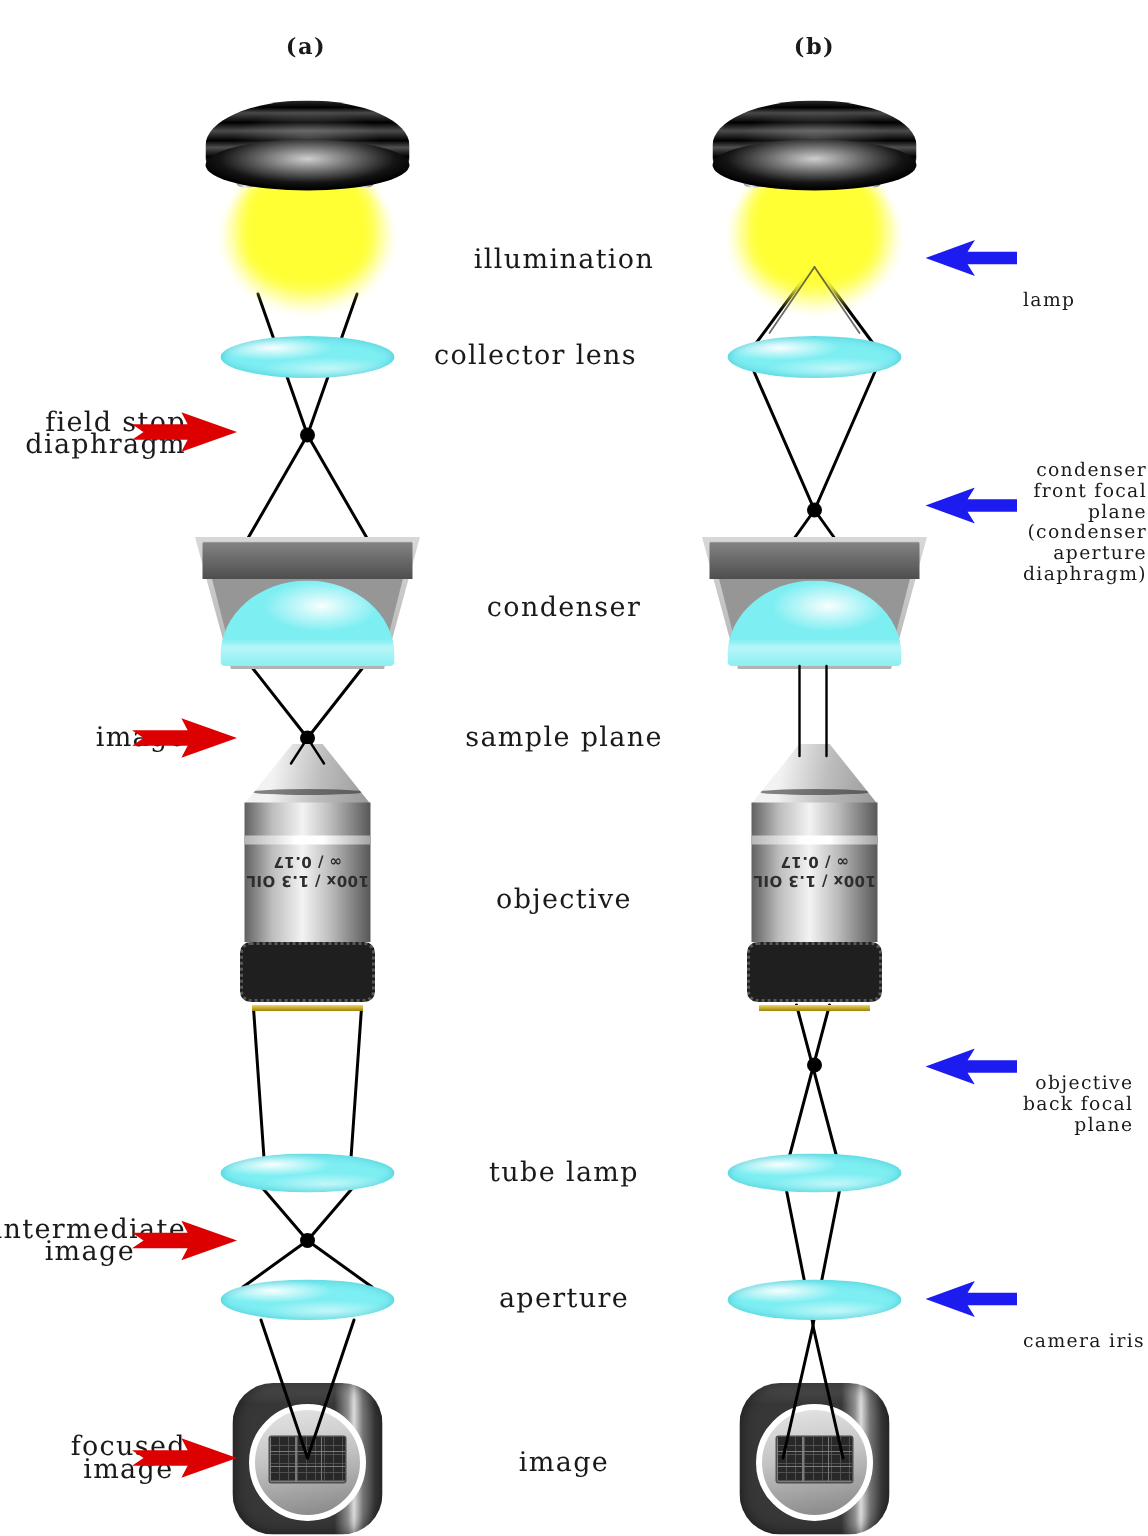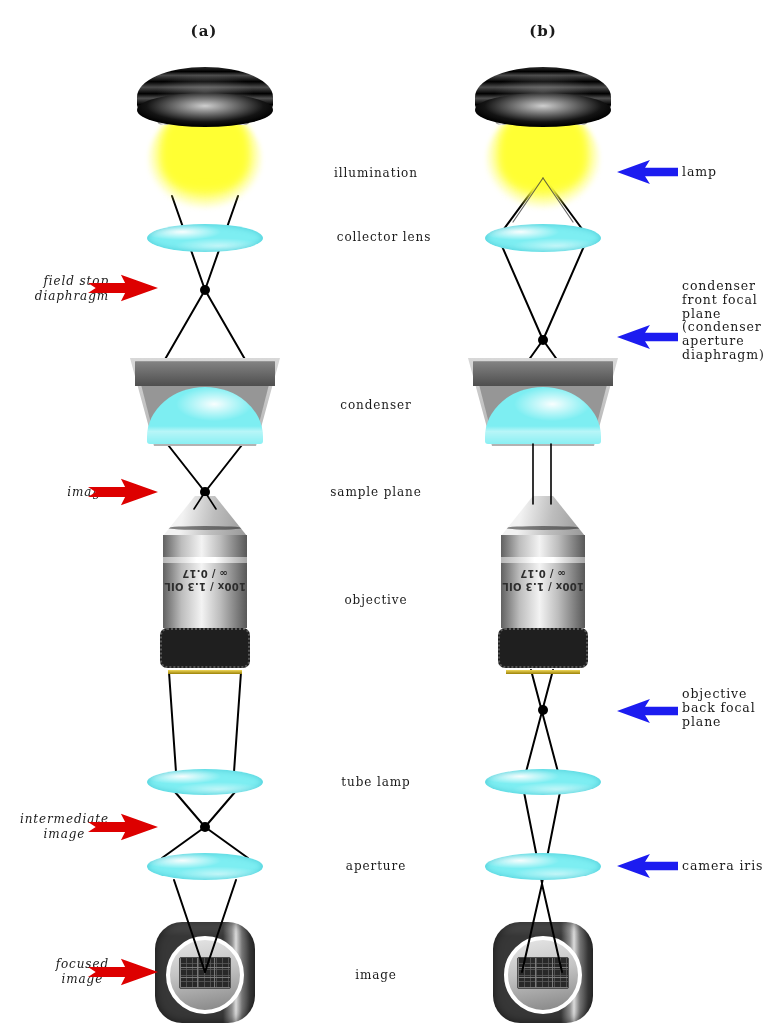--- a/index.html
+++ b/index.html
@@ -83,25 +83,25 @@
   .cam-sensor{position:absolute;left:179px;top:957px;width:52px;height:32px;border-radius:2px;
     background:
       repeating-linear-gradient(90deg,rgba(130,130,130,.9) 0 1px,transparent 1px 17px),
       repeating-linear-gradient(0deg,rgba(130,130,130,.9) 0 1px,transparent 1px 10px),
       repeating-linear-gradient(90deg,rgba(90,90,90,.8) 0 1px,transparent 1px 6px),
       repeating-linear-gradient(0deg,rgba(90,90,90,.8) 0 1px,transparent 1px 6px),
       #282828;
     border:1px solid #4e4e4e;box-sizing:border-box;}
 
   
-  .lbl{position:absolute;z-index:4;font-size:12px;line-height:15px;letter-spacing:.9px;white-space:pre-line;}
+  .lbl{position:absolute;z-index:4;font-size:18px;line-height:15px;letter-spacing:.9px;white-space:pre-line;}
   .lbl.center{transform:translate(-50%,-50%);text-align:center;}
-  .lbl.lft{right:656px;transform:translateY(-50%);text-align:right;font-style:italic;}
+  .lbl.lft{right:641px;transform:translateY(-50%);text-align:right;}
   .lbl.lft.ctr{text-align:center;}
-  .lbl.rgt{left:682px;transform:translateY(-50%);text-align:left;font-size:12.5px;line-height:13.8px;}
+  .lbl.rgt{left:682px;transform:translateY(-50%);text-align:right;font-size:12.5px;line-height:13.8px;margin-top:28px;}
   .cap{position:absolute;z-index:4;transform:translate(-50%,-50%);font-weight:bold;
     font-size:15px;letter-spacing:1px;}
 
   
   .arrow-red{position:absolute;z-index:4;width:70px;height:30px;background:var(--red);
     clip-path:polygon(0 33%,53% 33%,47% 6%,100% 50%,47% 94%,53% 67%,0 67%,11% 50%);}
   .arrow-blue{position:absolute;z-index:4;width:61px;height:26px;background:var(--blue);
     clip-path:polygon(100% 34%,46% 34%,54% 4%,0 50%,54% 96%,46% 66%,100% 66%);}
 </style>
 </head>
@@ -223,21 +223,21 @@
     <g stroke="#3a3a3a" stroke-width="1.2" stroke-linecap="round" opacity="0.75">
       <line x1="543" y1="178" x2="513" y2="222"></line>
       <line x1="543" y1="178" x2="573" y2="222"></line>
     </g>
   </svg>
 
   <div class="cap" style="left:204px;top:31px">(a)</div>
   <div class="cap" style="left:543px;top:31px">(b)</div>
 
   <div class="lbl center" style="left:376px;top:173px">illumination</div>
-  <div class="lbl center" style="left:384px;top:237px">collector lens</div>
+  <div class="lbl center" style="left:357px;top:237px">collector lens</div>
   <div class="lbl center" style="left:376px;top:405px">condenser</div>
   <div class="lbl center" style="left:376px;top:492px">sample plane</div>
   <div class="lbl center" style="left:376px;top:600px">objective</div>
   <div class="lbl center" style="left:376px;top:782px">tube lamp</div>
   <div class="lbl center" style="left:376px;top:866px">aperture</div>
   <div class="lbl center" style="left:376px;top:975px">image</div>
 
   <div class="lbl lft" style="top:289px">field stop
 diaphragm</div>
   <div class="arrow-red" style="left:88px;top:273px"></div>

